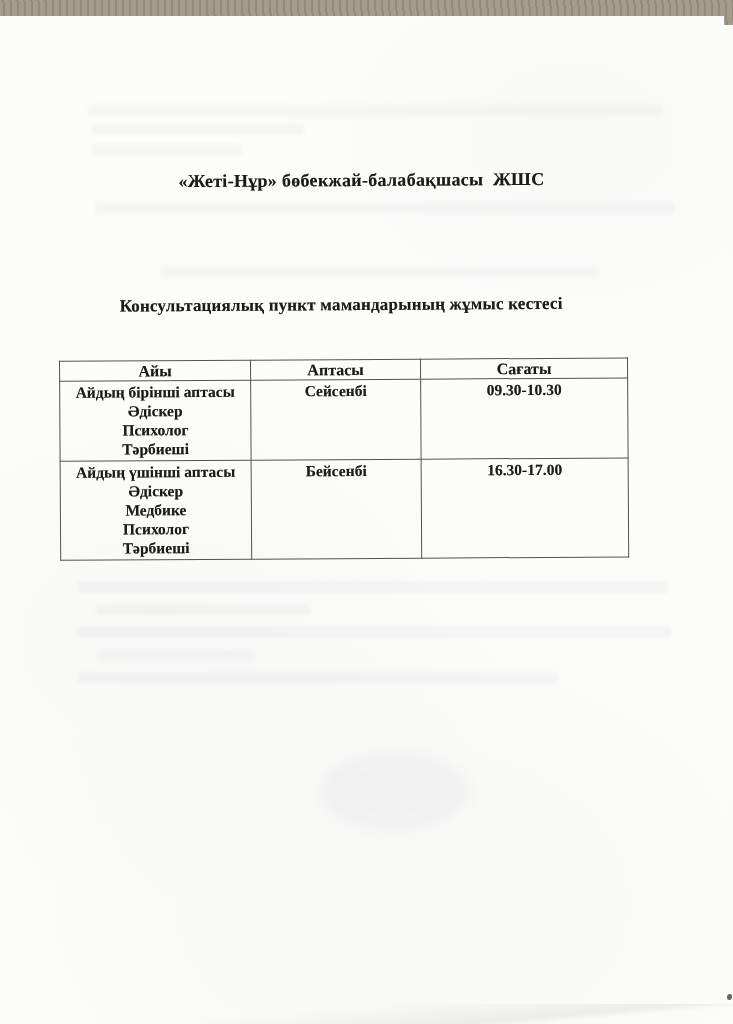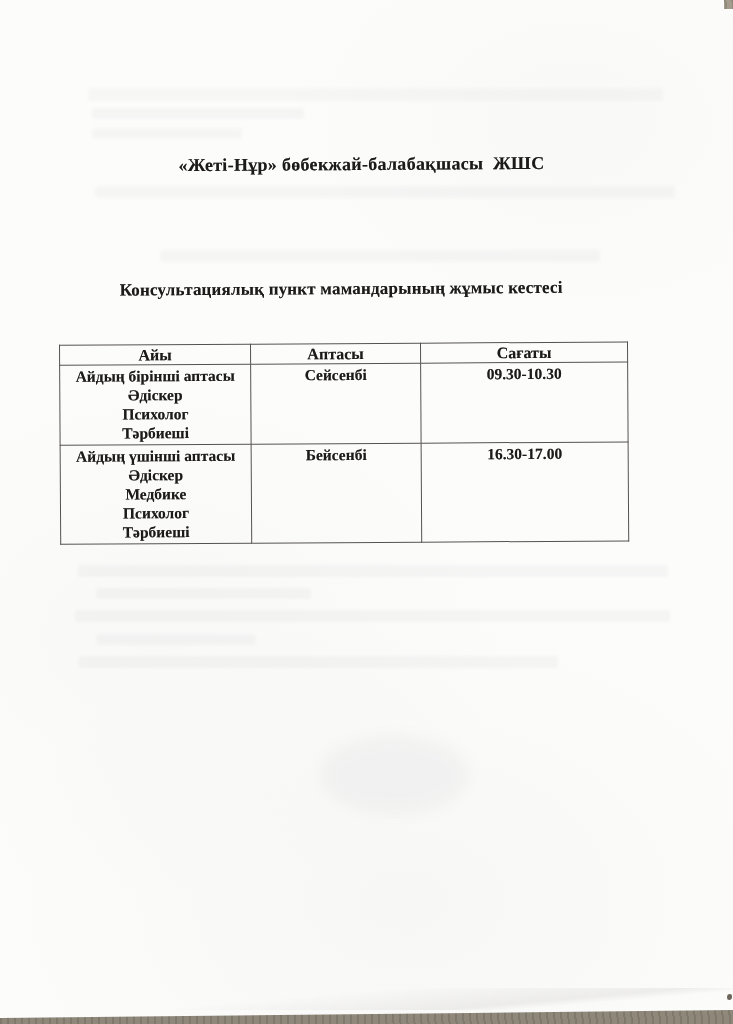--- a/index.html
+++ b/index.html
@@ -19,20 +19,21 @@
   }
   
   .paper {
     position: absolute; inset: 0;
     background:
       radial-gradient(420px 300px at 78% 12%, rgba(185,185,190,0.05), rgba(0,0,0,0) 70%),
       radial-gradient(500px 380px at 22% 62%, rgba(180,180,185,0.05), rgba(0,0,0,0) 70%),
       radial-gradient(600px 420px at 55% 88%, rgba(170,170,175,0.06), rgba(0,0,0,0) 70%),
       #fcfcfb;
     clip-path: polygon(0 0, 724px 0, 724px 9px, 733px 9px, 733px 1010px, 470px 1013px, 0 1018px);
+    margin-top: 16px;
   }
   
   .paper-edge-shade {
     position: absolute; left: 0; right: 0; top: 988px; height: 22px;
     background: linear-gradient(175deg, rgba(0,0,0,0) 40%, rgba(120,115,105,0.10) 70%, rgba(0,0,0,0) 78%);
     pointer-events: none;
   }
   .speck {
     position: absolute; top: 994px; left: 727px; width: 5px; height: 6px;
     background: #6d665a; border-radius: 60% 40% 55% 45%;

